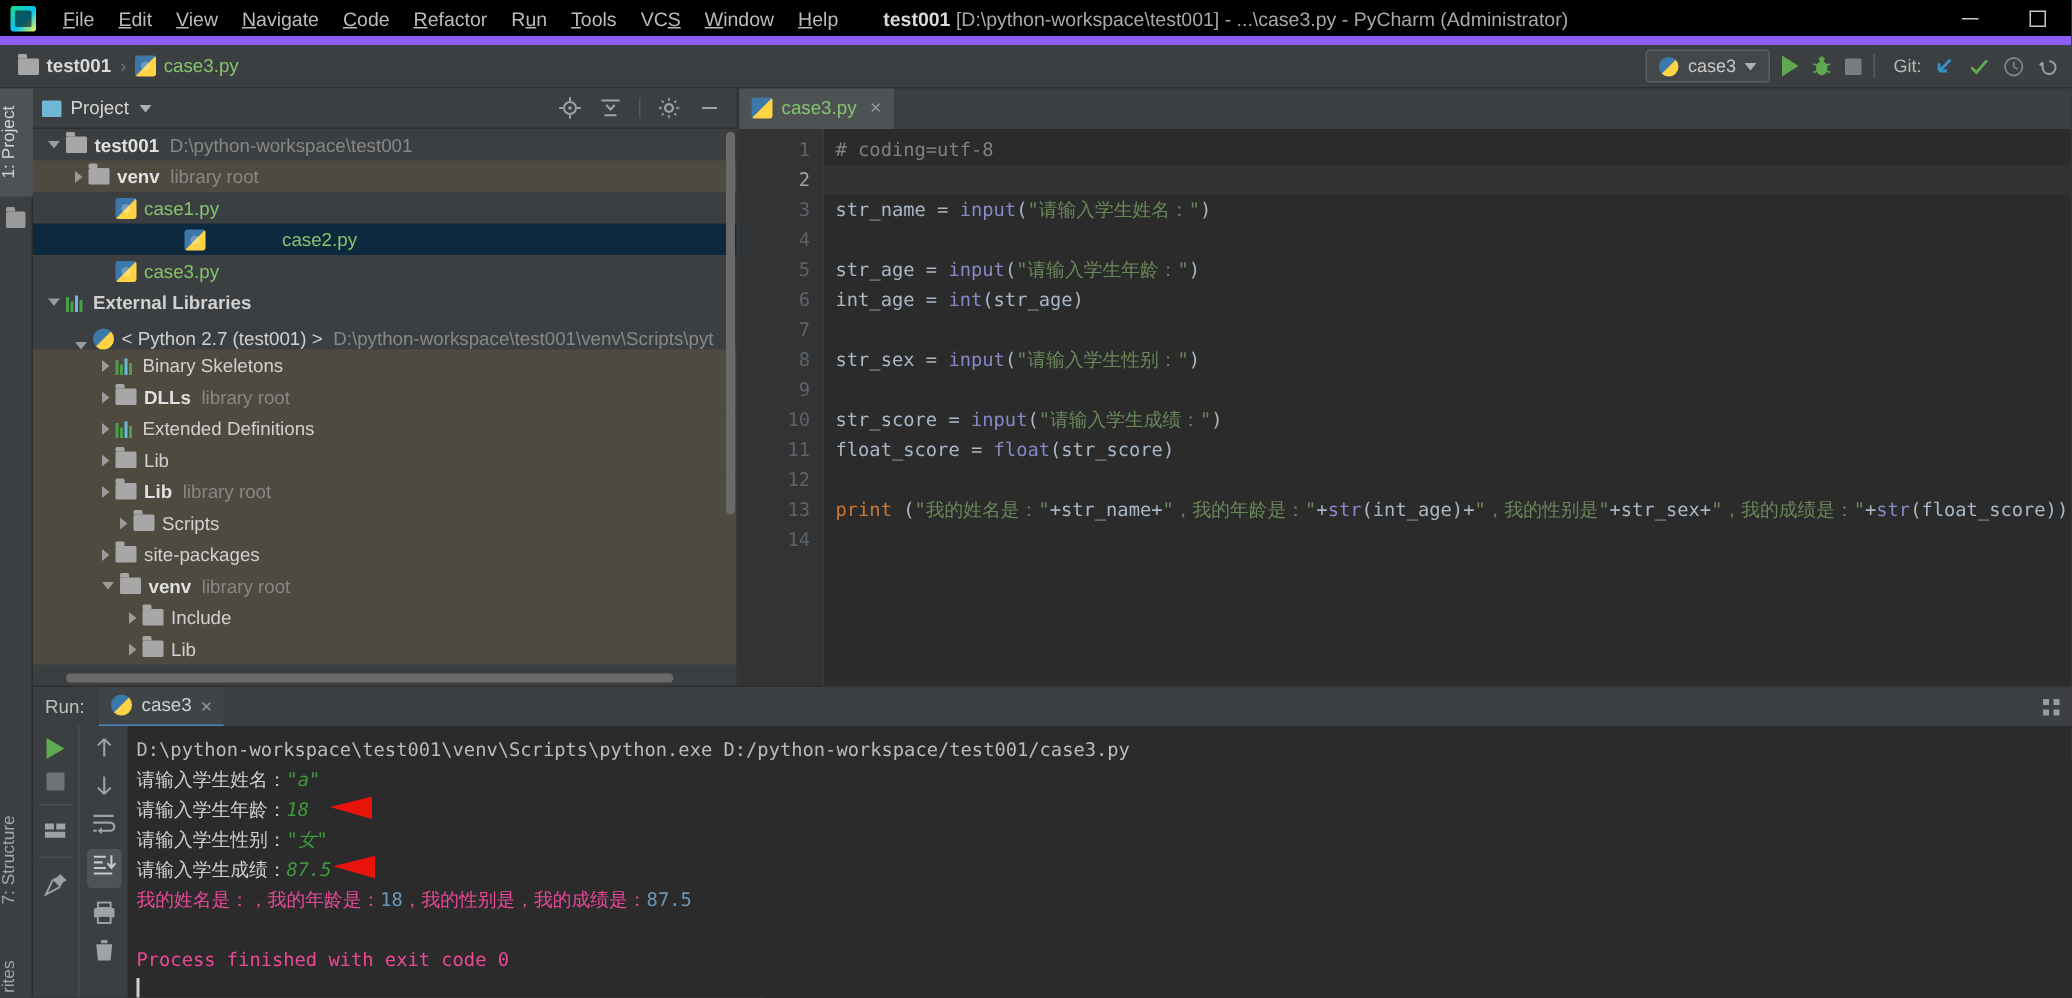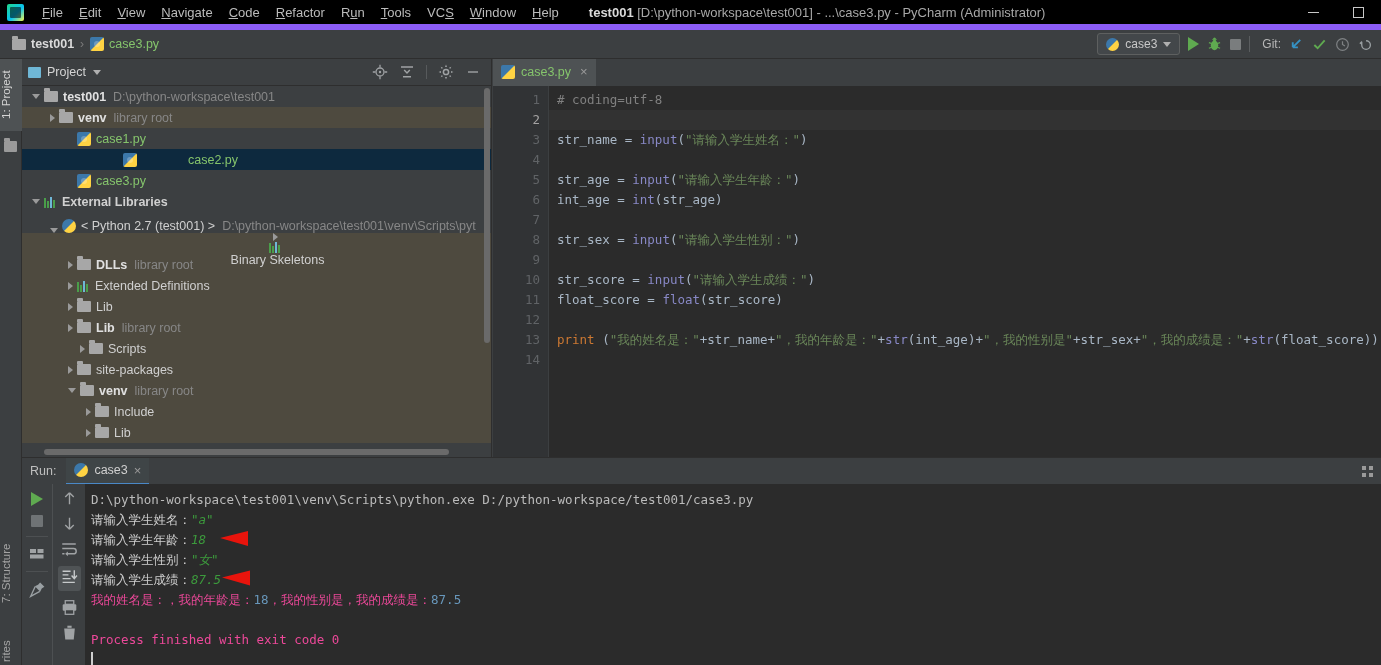--- a/index.html
+++ b/index.html
@@ -384,21 +384,21 @@
               <i style="height: 8px; background: rgb(74, 158, 74);"></i>
             </span>
             <span class="name">External Libraries</span>
           </div>
           <div class="trow" style="padding-left: 28px; align-items: flex-end;">
             <span class="arrow open"></span>
             <span class="ico-pyball"></span>
             <span class="name">&lt; Python 2.7 (test001) &gt;</span>
             <span class="path">D:\python-workspace\test001\venv\Scripts\pyt</span>
           </div>
-          <div class="trow lib" style="padding-left: 46px; flex-direction: column;">
+          <div class="trow lib" style="padding-left: 46px;">
             <span class="arrow closed"></span>
             <span class="ico-lib">
               <i style="height: 10px; background: rgb(74, 158, 74);"></i>
               <i style="height: 7px; background: rgb(74, 158, 74);"></i>
               <i style="height: 11px; background: rgb(111, 183, 214);"></i>
               <i style="height: 8px; background: rgb(74, 158, 74);"></i>
             </span>
             <span class="name">Binary Skeletons</span>
           </div>
           <div class="trow lib" style="padding-left: 46px;">

